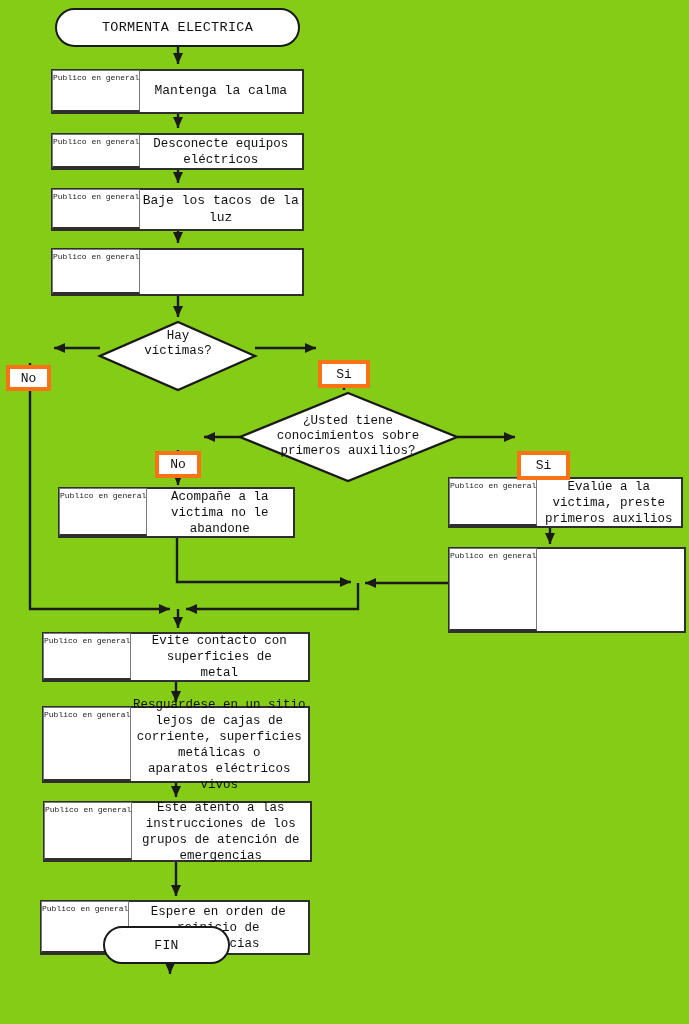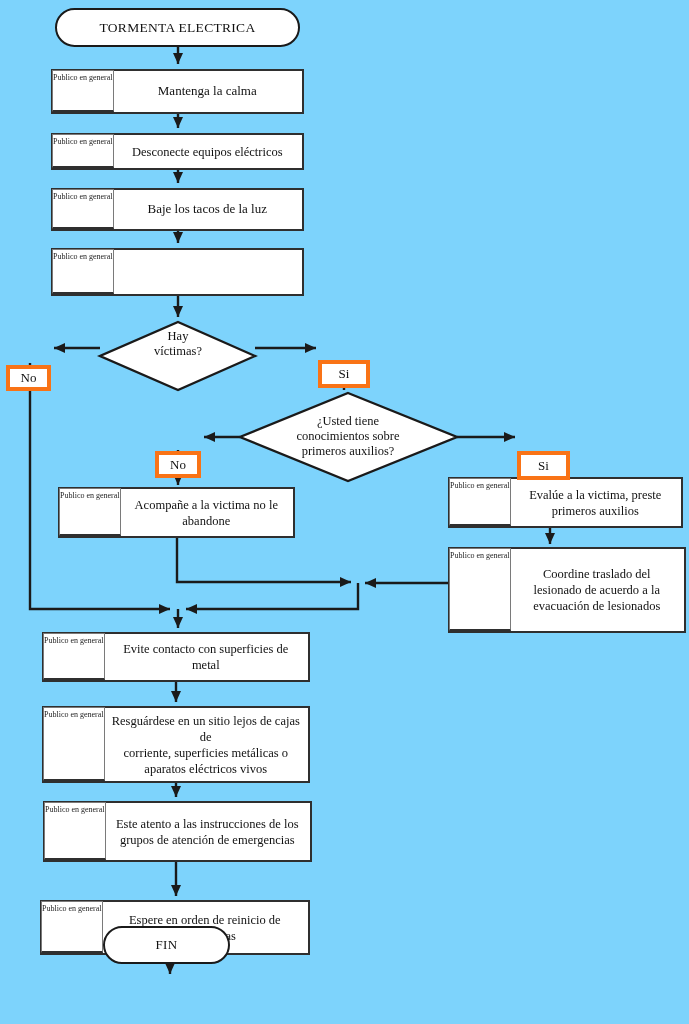--- a/index.html
+++ b/index.html
@@ -1,21 +1,21 @@
 <!DOCTYPE html>
 <html><head>
 <meta charset="utf-8">
 <style>
   html, body { margin:0; padding:0; background:#ffffff; }
   .canvas {
     position: relative;
     width: 689px;
     height: 1024px;
-    background: #7dd3fc;
-    font-family: Liberation Serif, serif;
+    background: #84cc16;
+    font-family: Liberation Mono, monospace;
     color: #111111;
     overflow: hidden;
   }
   .connectors {
     position: absolute;
     left: 0; top: 0;
     width: 689px; height: 1024px;
   }
   
   .oval {
@@ -154,23 +154,20 @@
   </div>
 
   <div class="pbox" style="left:448px; top:477px; width:235px; height:51px;">
     <div class="phead">Publico en general</div>
     <div class="pbody">Evalúe a la victima, preste
 primeros auxilios</div>
   </div>
 
   <div class="pbox" style="left:448px; top:547px; width:238px; height:86px;">
     <div class="phead">Publico en general</div>
-    <div class="pbody">Coordine traslado del
-lesionado de acuerdo a la
-evacuación de lesionados</div>
   </div>
 
   <div class="pbox" style="left:42px; top:632px; width:268px; height:50px;">
     <div class="phead">Publico en general</div>
     <div class="pbody">Evite contacto con superficies de
 metal</div>
   </div>
 
   <div class="pbox" style="left:42px; top:706px; width:268px; height:77px;">
     <div class="phead">Publico en general</div>

